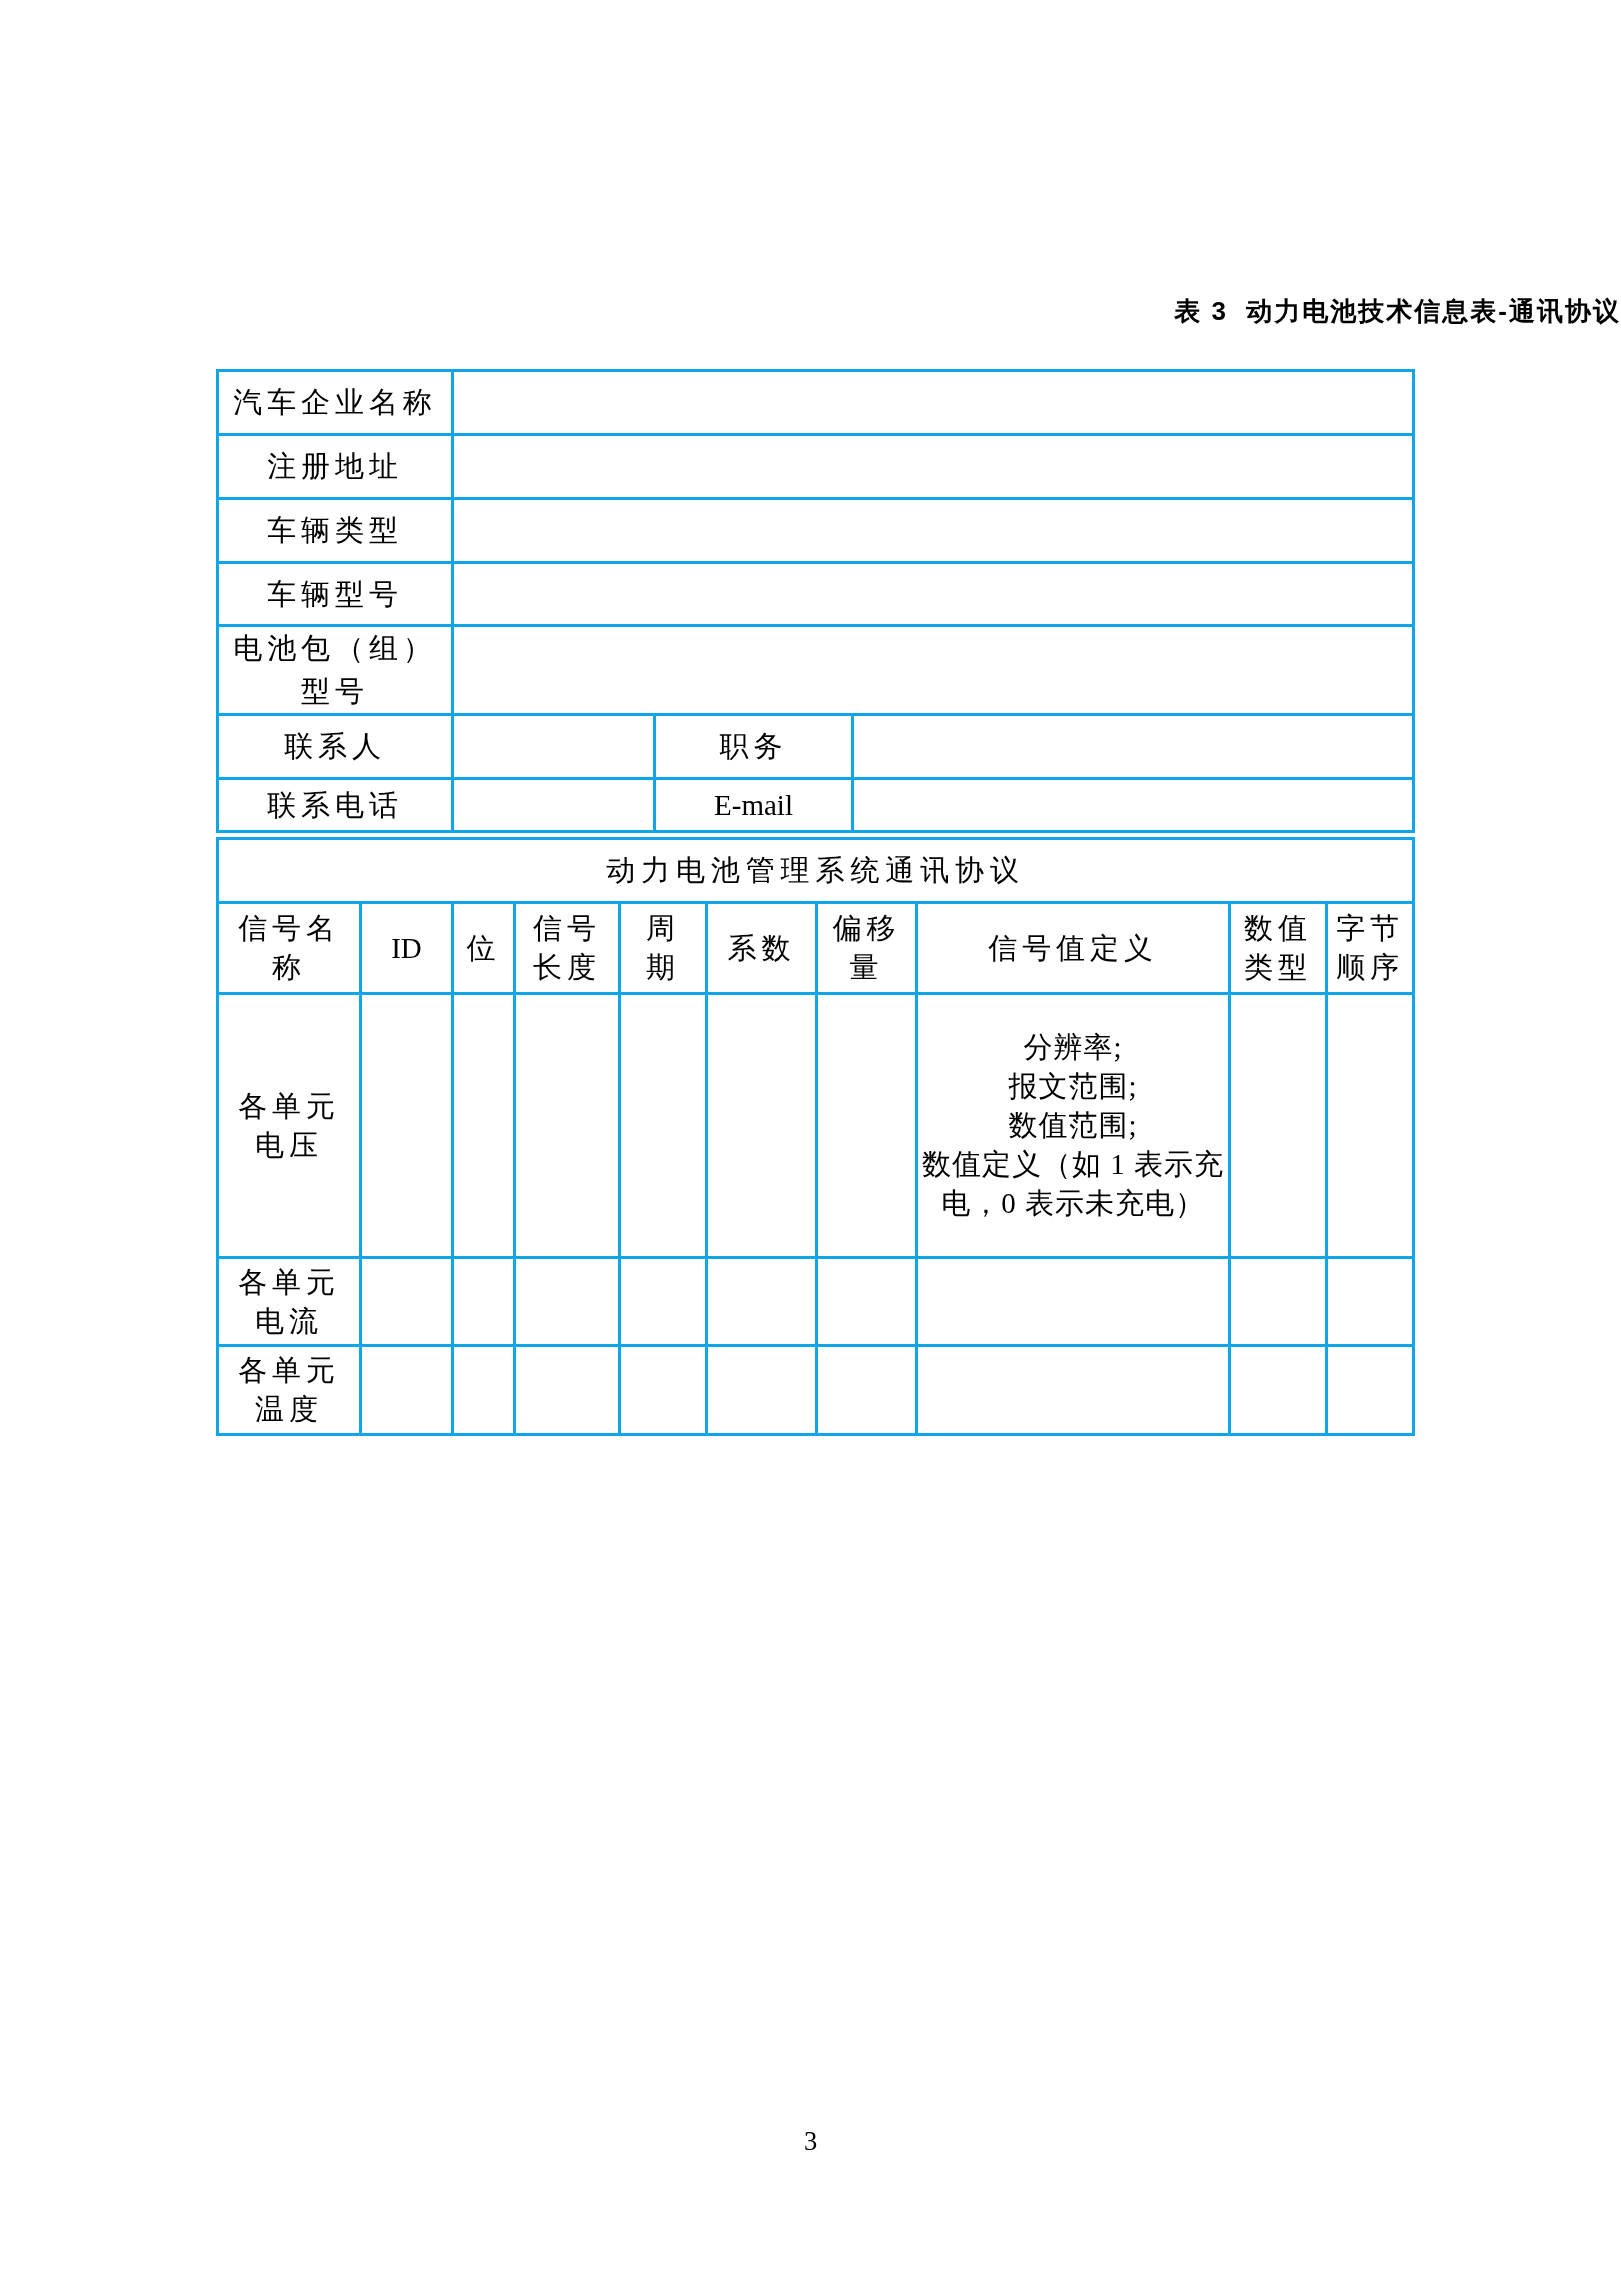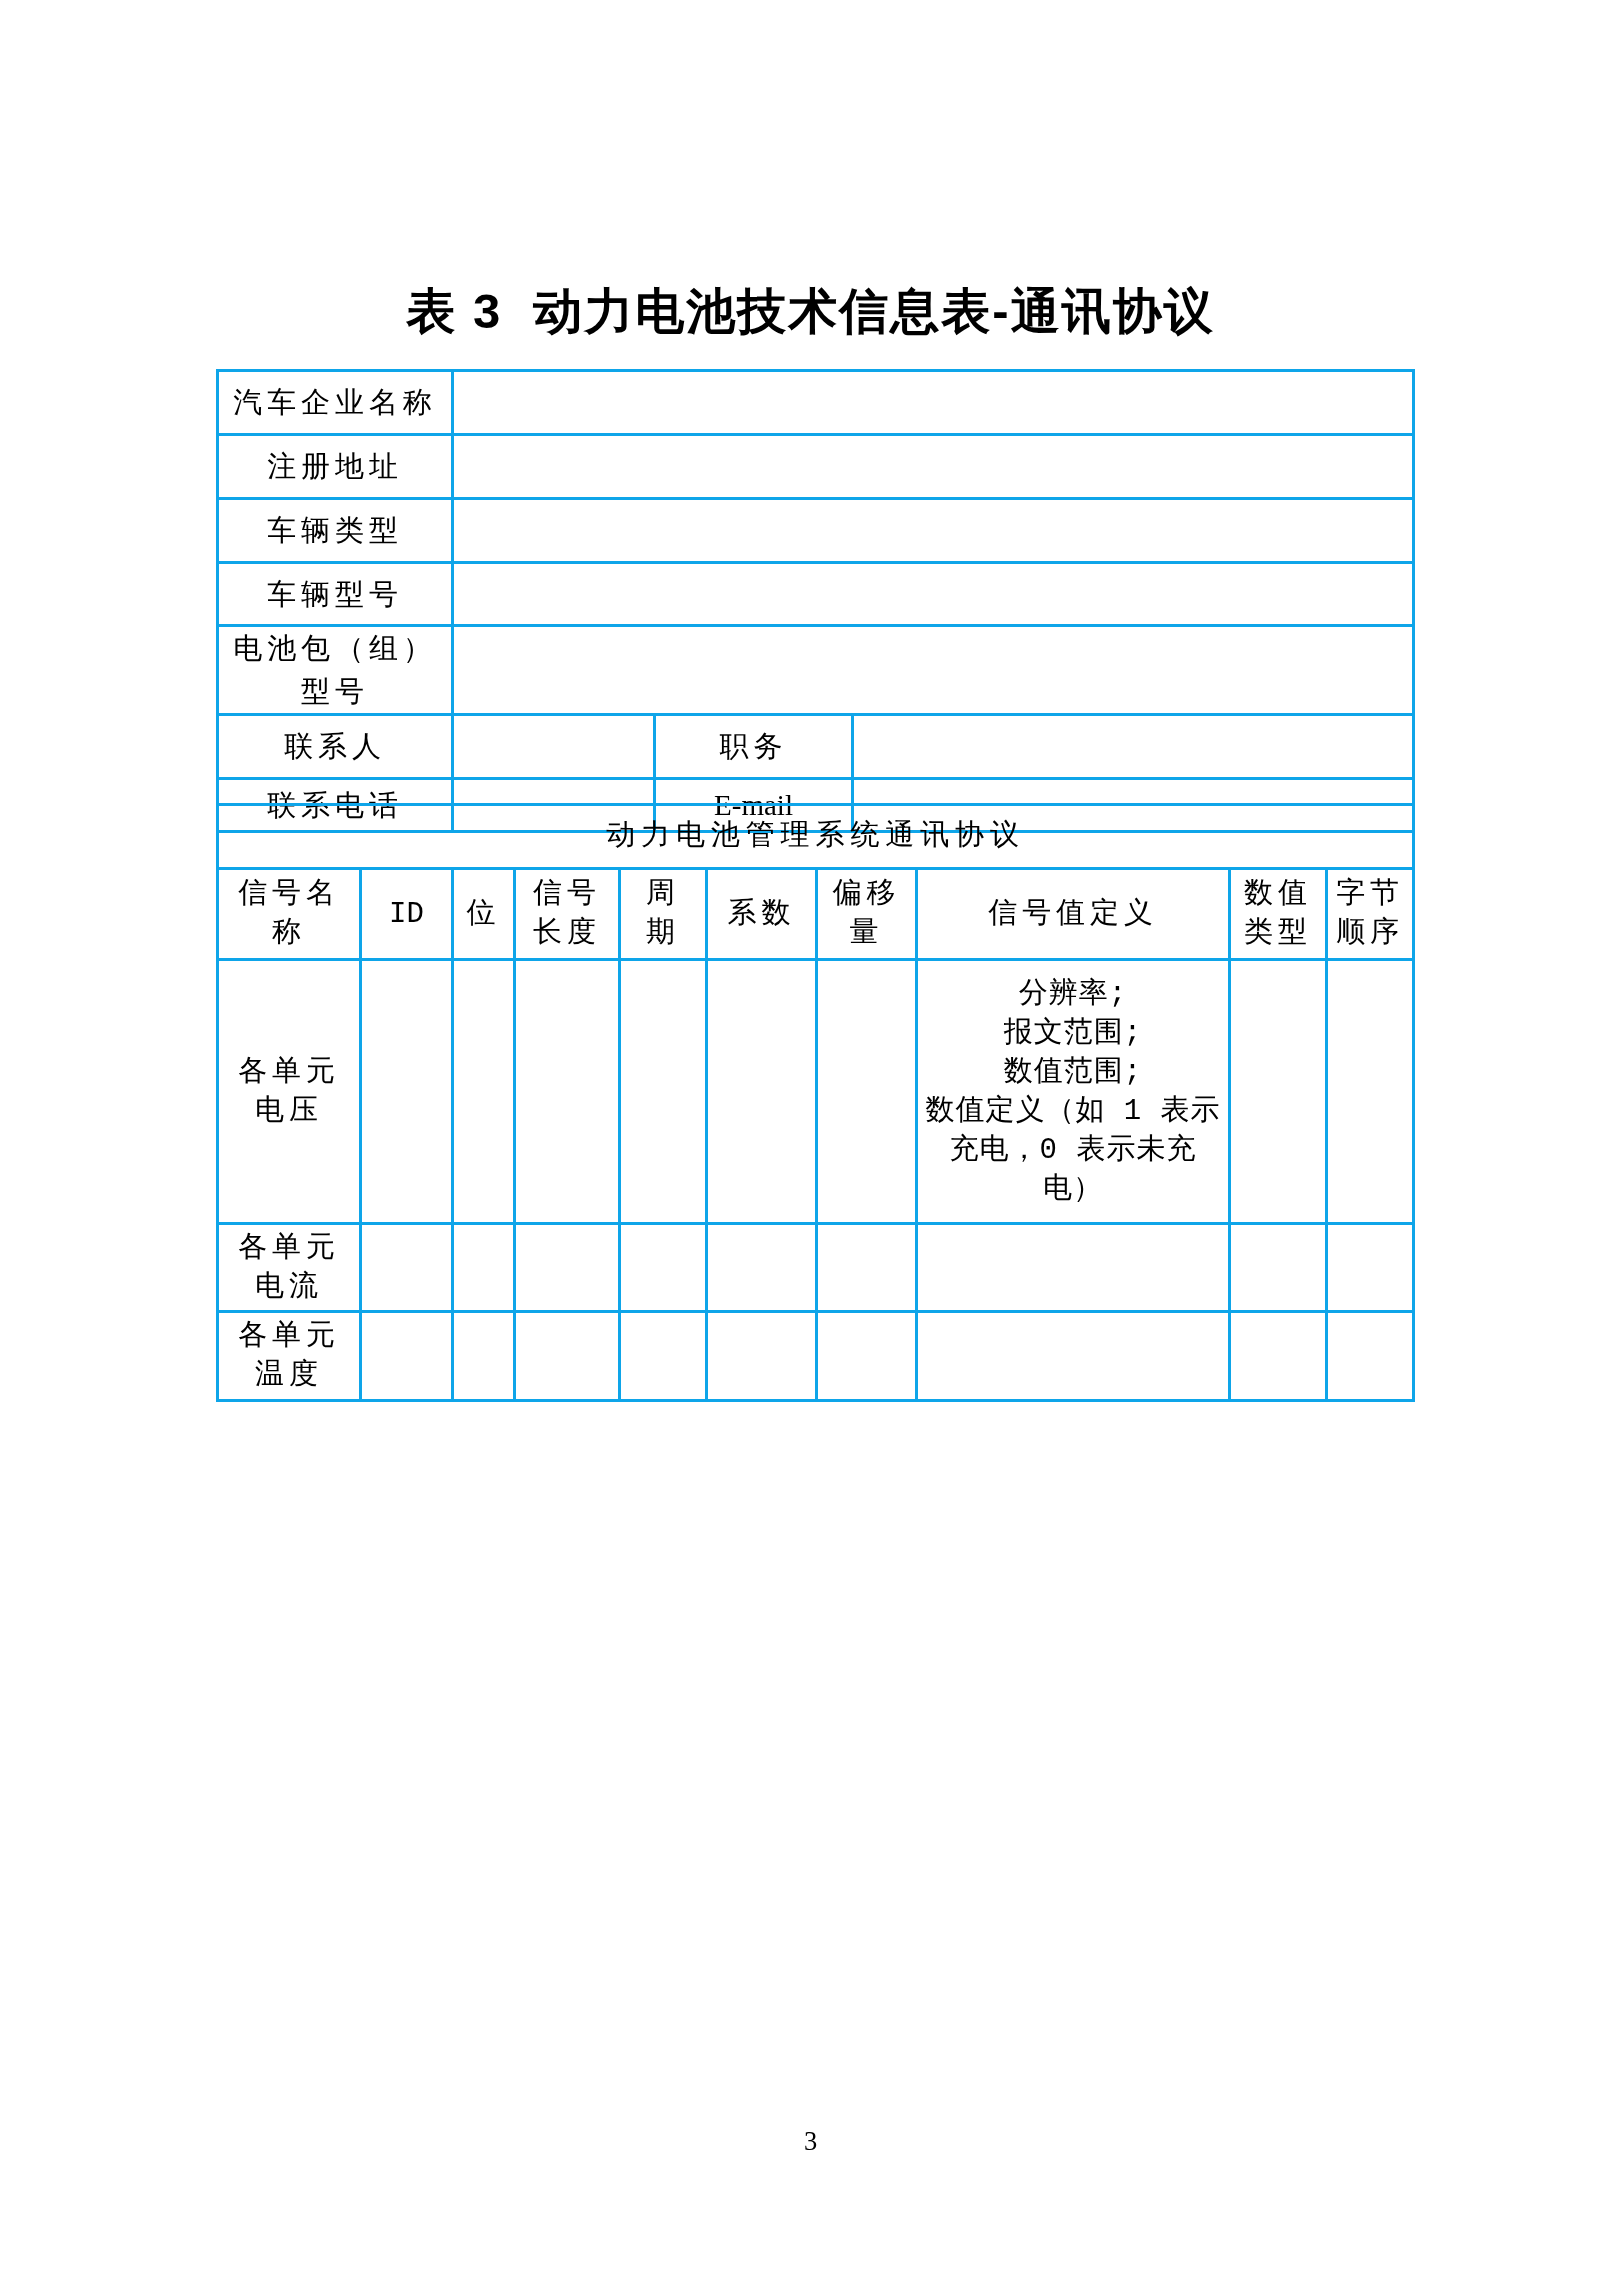--- a/index.html
+++ b/index.html
@@ -8,24 +8,24 @@
     width:1621px; height:2293px;
     margin:0 auto;
     background:#ffffff;
     font-family:"Liberation Serif","DejaVu Serif",serif;
     color:#000;
     overflow:hidden;
   }
   .doc-title {
     position:absolute;
     top:286px; left:0; width:100%;
-    text-align:center;
+    text-align:right;
     font-family:"Liberation Sans","DejaVu Sans",sans-serif;
     font-weight:bold;
-    font-size:49px;
+    font-size:26px;
     letter-spacing:2px;
     line-height:51px;
     white-space:pre;
   }
   table.tbl {
     position:absolute;
     left:216px;
     width:1196px;
     border-collapse:collapse;
     table-layout:fixed;
@@ -34,21 +34,21 @@
     border:3px solid #0ea5e9;
     font-size:29px;
     line-height:39px;
     text-align:center;
     vertical-align:middle;
     padding:0 3.9px;
     white-space:pre-line;
     overflow:hidden;
   }
   .upper { top:369px; }
-  .lower { top:803px;font-family:Liberation Mono, monospace; }
+  .lower { top:837px; }
   .cjk   { letter-spacing:4.9px; }
   .latin { letter-spacing:0; }
   .section-cell { letter-spacing:5.9px; }
   .hdr { line-height:41px; }
   .signal-lbl { line-height:43px; }
   .def-cell { line-height:44px; letter-spacing:1px; padding:5.9px 7.8px;margin-top:24px; }
   .page-number {
     position:absolute;
     top:2125px; left:0; width:100%;
     text-align:center;

